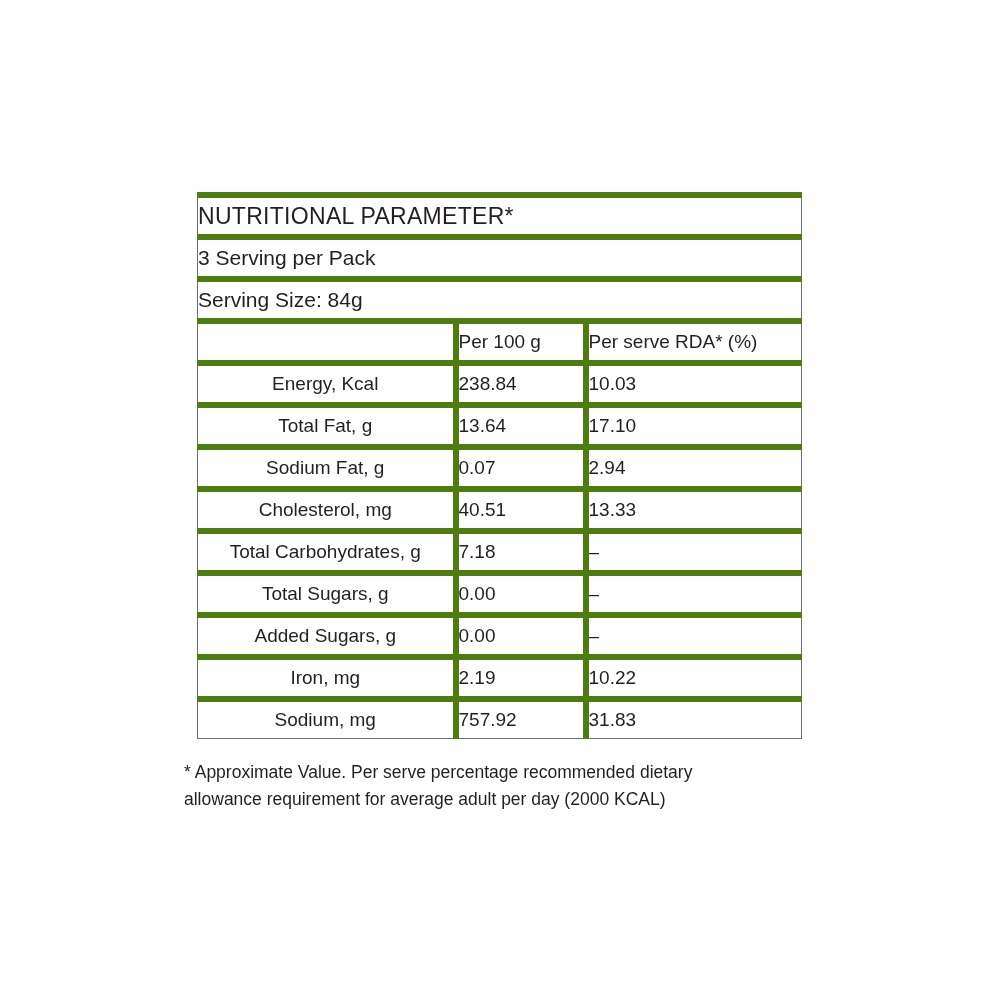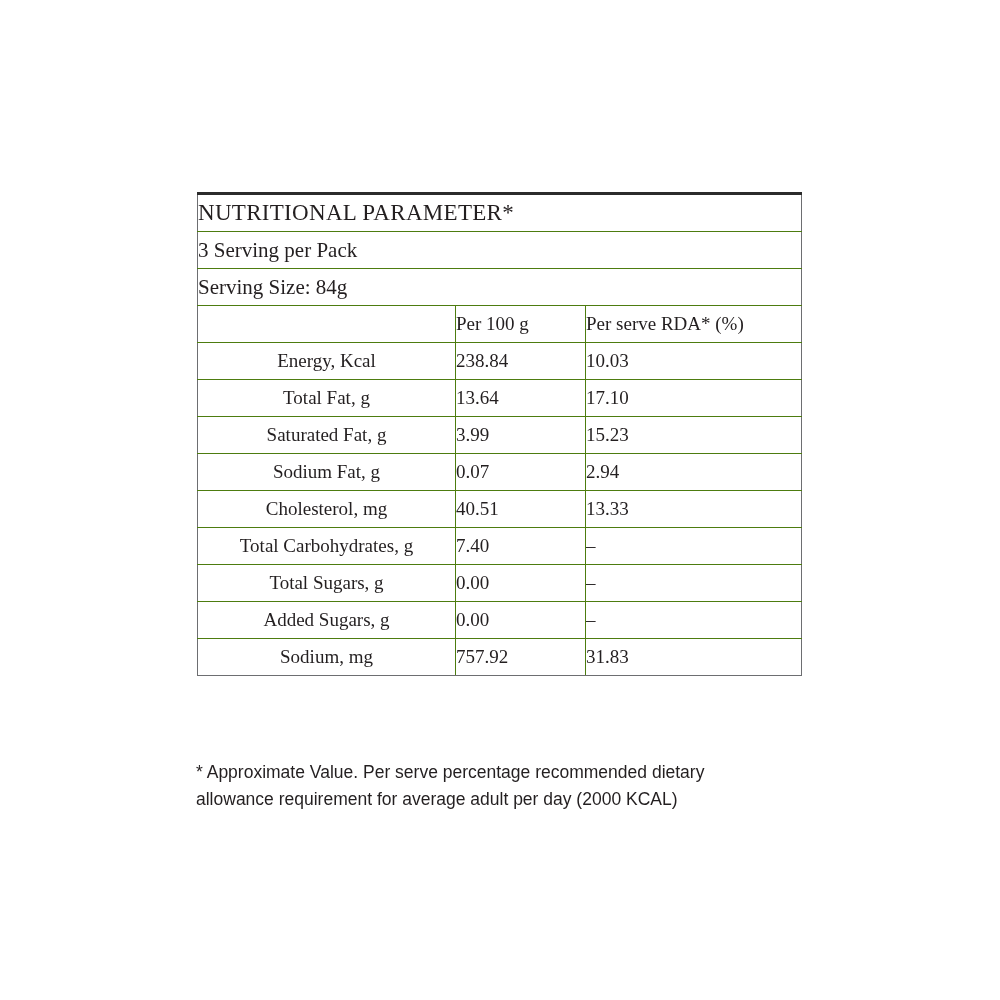--- a/index.html
+++ b/index.html
@@ -18,28 +18,27 @@
   }
   .nutrition-table {
     position: absolute;
     left: 197px;
     top: 192px;
     width: 604px;
     border-collapse: collapse;
     table-layout: fixed;
   }
   .nutrition-table td, .nutrition-table th {
-    border: 1px solid #4d7c0f;
+    border: 6px solid #4d7c0f;
     padding: 0;
     height: 36px;
     font-weight: normal;
     vertical-align: middle;
     white-space: nowrap;
     overflow: hidden;
-    font-family: Liberation Serif, serif;
   }
   
   .nutrition-table { border: 1px solid #6d6e71; border-top: 3px solid #2b2b2b; }
   .nutrition-table tr td:first-child { border-left: 1px solid #6d6e71; }
   .nutrition-table tr td:last-child { border-right: 1px solid #6d6e71; }
   .nutrition-table tr:last-child td { border-bottom: 1px solid #6d6e71; }
 
   .cell-title {
     font-size: 23px;
     font-weight: 700;
@@ -55,21 +54,21 @@
     font-size: 19px;
     padding-left: 15px;
     text-align: center;
   }
   .cell-num, .cell-colhead {
     font-size: 19px;
     text-align: left;
   }
   .footnote {
     position: absolute;
-    left: 196px;
+    left: 184px;
     top: 759px;
     width: 548px;
     font-size: 17.5px;
     line-height: 1.52;
     color: #231f20;
   }
 </style>
 </head>
 <body>
 
@@ -101,48 +100,48 @@
         <td class="cell-label">Energy, Kcal</td>
         <td class="cell-num">238.84</td>
         <td class="cell-num">10.03</td>
       </tr>
       <tr>
         <td class="cell-label">Total Fat, g</td>
         <td class="cell-num">13.64</td>
         <td class="cell-num">17.10</td>
       </tr>
       <tr>
-        <td class="cell-label">Saturated Fat, g</td>
-        <td class="cell-num">3.99</td>
-        <td class="cell-num">15.23</td>
-      </tr>
-      <tr>
         <td class="cell-label">Sodium Fat, g</td>
         <td class="cell-num">0.07</td>
         <td class="cell-num">2.94</td>
       </tr>
       <tr>
         <td class="cell-label">Cholesterol, mg</td>
         <td class="cell-num">40.51</td>
         <td class="cell-num">13.33</td>
       </tr>
       <tr>
         <td class="cell-label">Total Carbohydrates, g</td>
-        <td class="cell-num">7.40</td>
+        <td class="cell-num">7.18</td>
         <td class="cell-num">–</td>
       </tr>
       <tr>
         <td class="cell-label">Total Sugars, g</td>
         <td class="cell-num">0.00</td>
         <td class="cell-num">–</td>
       </tr>
       <tr>
         <td class="cell-label">Added Sugars, g</td>
         <td class="cell-num">0.00</td>
         <td class="cell-num">–</td>
+      </tr>
+      <tr>
+        <td class="cell-label">Iron, mg</td>
+        <td class="cell-num">2.19</td>
+        <td class="cell-num">10.22</td>
       </tr>
       <tr>
         <td class="cell-label">Sodium, mg</td>
         <td class="cell-num">757.92</td>
         <td class="cell-num">31.83</td>
       </tr>
     </tbody>
   </table>
 
   <div class="footnote">* Approximate Value. Per serve percentage recommended dietary allowance requirement for average adult per day (2000 KCAL)</div>

